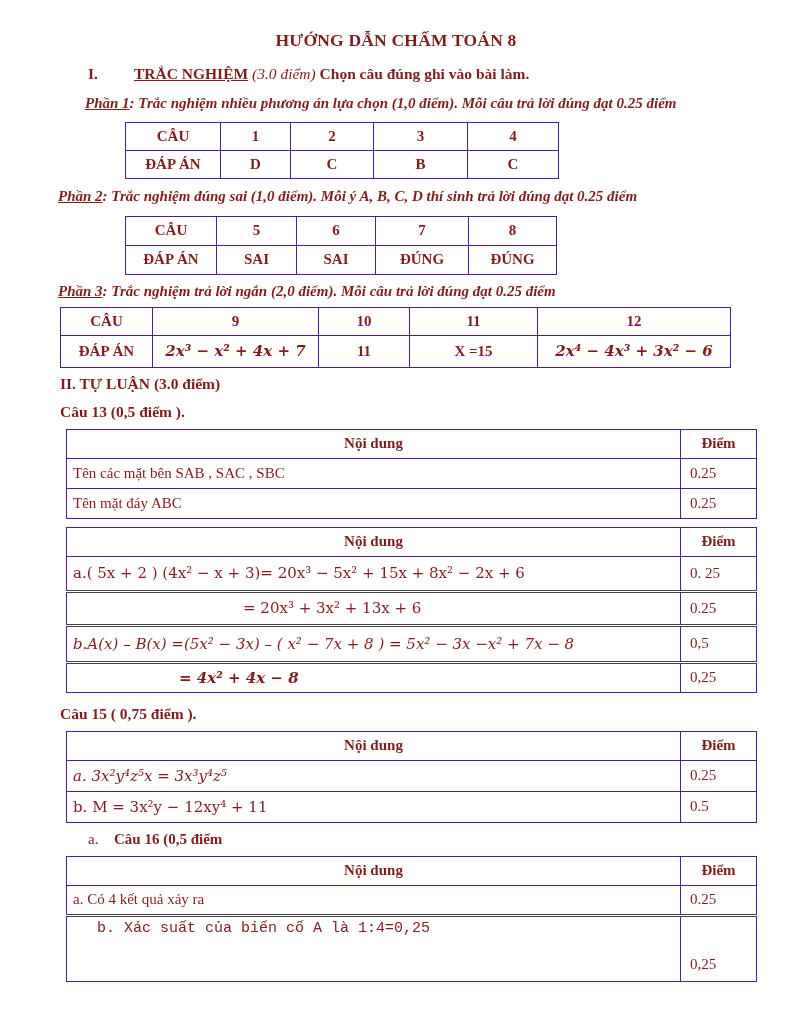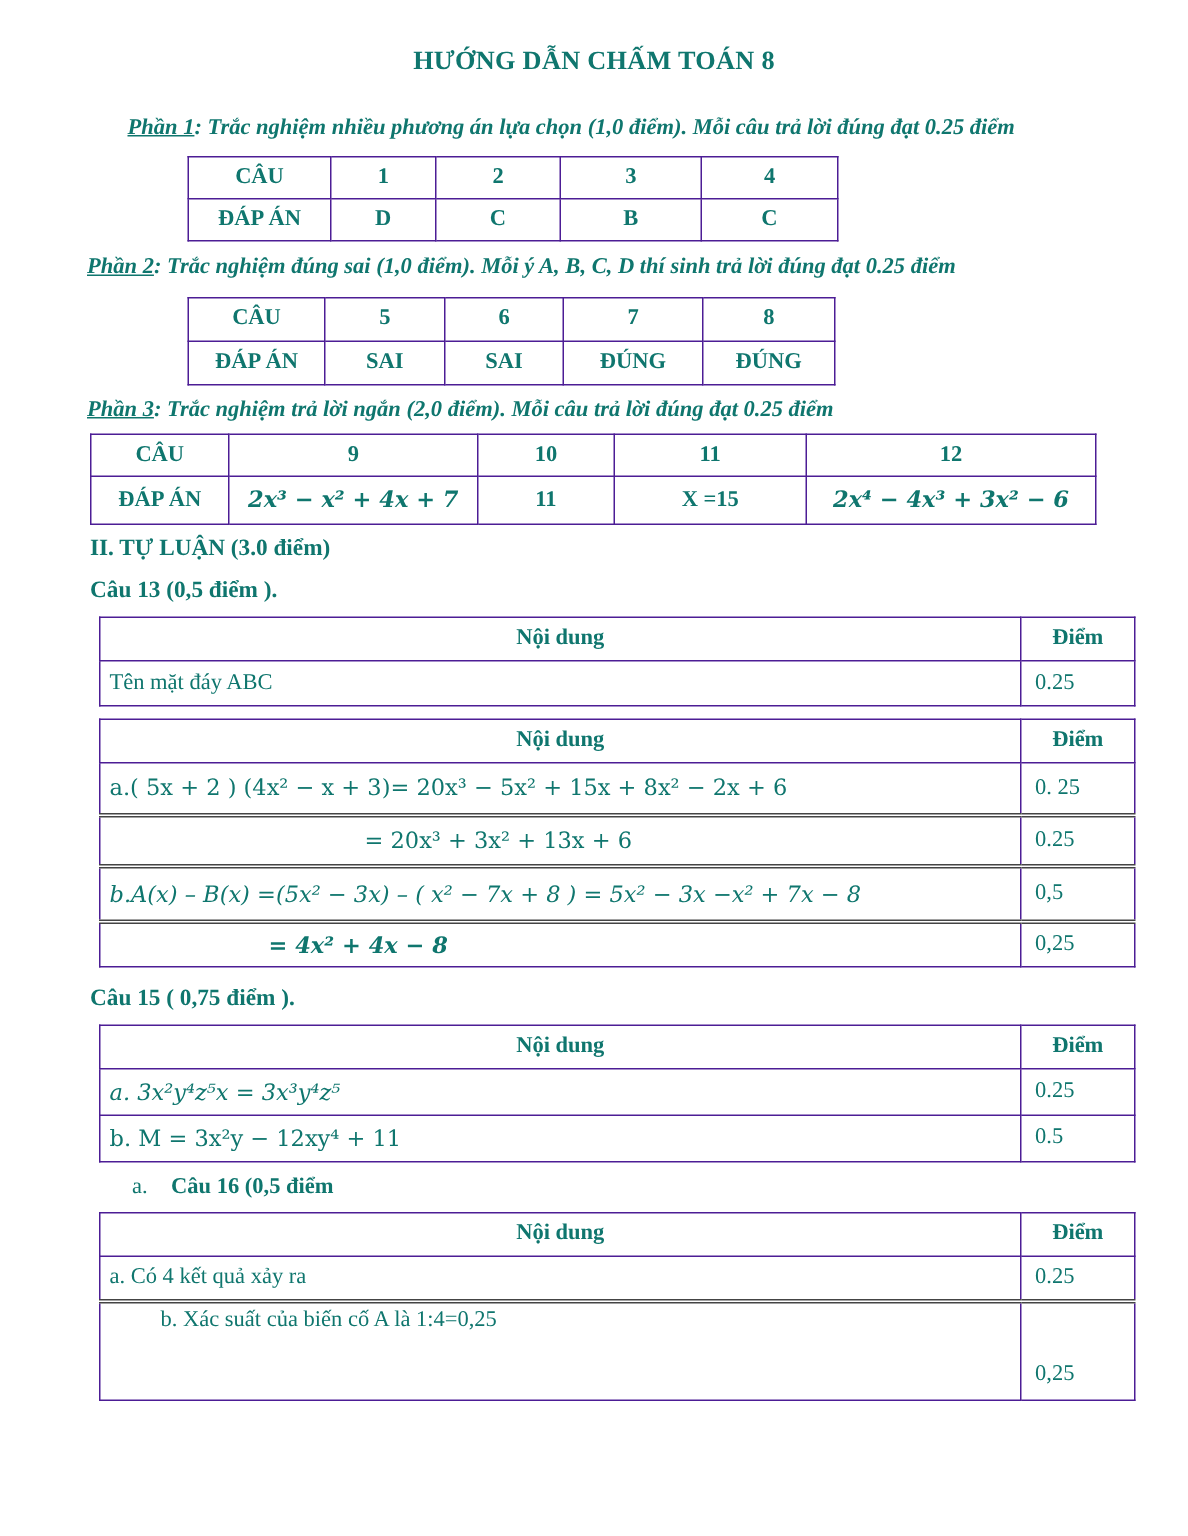--- a/index.html
+++ b/index.html
@@ -1,21 +1,21 @@
 <!DOCTYPE html>
 <html><head>
 <meta charset="utf-8">
 <style>
   html,body { margin:0; padding:0; background:#ffffff; }
   .page {
     position:relative;
     width:792px; height:1024px;
     background:#ffffff;
     font-family:"Liberation Serif","DejaVu Serif",serif;
-    color:#0f766e;
+    color:#7f1d1d;
     overflow:hidden;
     box-sizing:border-box;
     padding-top:30px;
   }
   .title {
     text-align:center;
     font-size:17.5px;
     font-weight:bold;
     margin:0;
     letter-spacing:0.2px;
@@ -28,21 +28,21 @@
   .sec1 .sec1-title { font-weight:bold; text-decoration:underline; }
   .sec1 .sec1-points { font-style:italic; }
   .sec1 .sec1-instr { font-weight:bold; }
   .phan {
     font-size:15px;
     font-weight:bold;
     font-style:italic;
     line-height:1.35;
   }
   .phan .phan-label { text-decoration:underline; }
-  .phan1 { margin:24px 70px 0 85px; }
+  .phan1 { margin:10px 70px 0 85px; }
   .phan2 { margin:7px 0 0 58px; }
   .phan3 { margin:6px 0 0 58px; }
   table { border-collapse:collapse; table-layout:fixed; }
   td { border:1px solid #4c1d95; overflow:hidden; }
   .t-ans { margin:9px 0 0 125px; }
   .t-ans td {
     text-align:center;
     font-weight:bold;
     font-size:15px;
     height:27px;
@@ -76,30 +76,33 @@
   .c13 tr.r td { height:29px; }
   .c14 tr.r1 td { height:33px; }
   .c14 tr.r2 td { height:31px; }
   .c14 tr.r3 td { height:34px; }
   .c14 tr.r4 td { height:28px; }
   .ind-c { padding-left:176px !important; }
   .ind-1 { padding-left:112px !important;font-weight:bold; }
   .c15 tr.r td { height:30px; }
   .c16 tr.ra td { height:28px; }
   .c16 tr.rb td { height:56px; }
-  .c16 .rb .content { vertical-align:top; padding-top:3px; padding-left:40px; }
+  .c16 .rb .content { vertical-align:top; padding-top:3px; padding-left:30px;font-family:Liberation Mono, monospace; }
   .c16 .rb .score { vertical-align:bottom; padding-bottom:8px; }
 </style>
 </head>
 <body>
 
 <div class="page">
 
   <div class="title">HƯỚNG DẪN CHẤM  TOÁN 8</div>
 
+  <div class="sec1">
+    <span class="numeral">I.</span><span class="sec1-title">TRẮC NGHIỆM</span><span class="sec1-points"> (3.0 điểm) </span><span class="sec1-instr">Chọn câu đúng ghi vào bài làm.</span>
+  </div>
 
   <div class="phan phan1">
     <span class="phan-label">Phần 1</span><span>: Trắc nghiệm nhiều phương án lựa chọn (1,0 điểm). Mỗi câu trả lời đúng đạt 0.25 điểm</span>
   </div>
 
   <table class="t-ans">
     <colgroup>
         <col style="width:95px">
         <col style="width:70px">
         <col style="width:83px">
@@ -192,20 +195,24 @@
     <colgroup>
         <col style="width:614px">
         <col style="width:76px">
       </colgroup>
     <tbody>
         <tr>
       <td class="hdr">Nội dung</td>
       <td class="hdr">Điểm</td>
     </tr>
     <tr class="r">
+      <td class="content">Tên các mặt bên SAB , SAC , SBC</td>
+      <td class="score">0.25</td>
+    </tr>
+    <tr class="r">
       <td class="content">Tên mặt đáy ABC</td>
       <td class="score">0.25</td>
     </tr>
   </tbody>
     </table>
 
 
   <table class="t-grade c14">
     <colgroup>
         <col style="width:614px">

